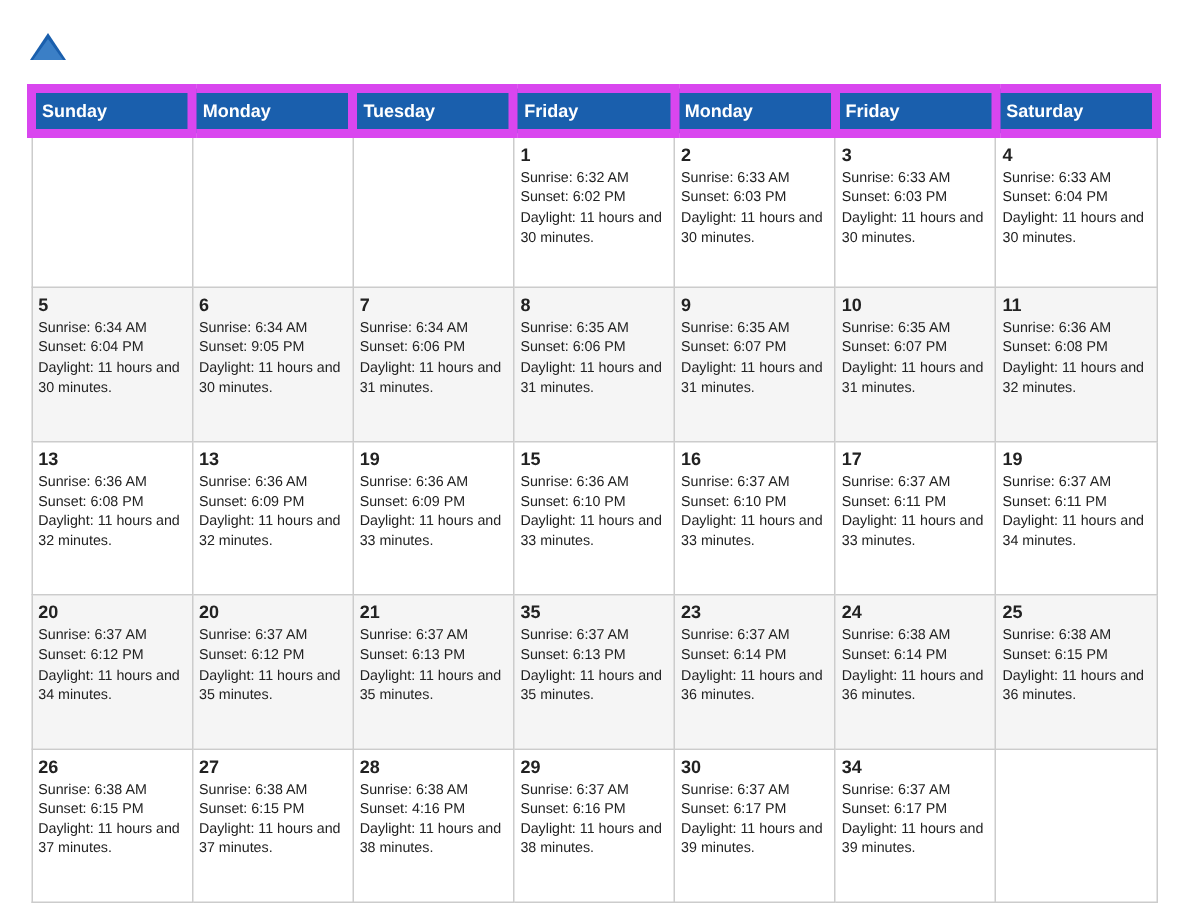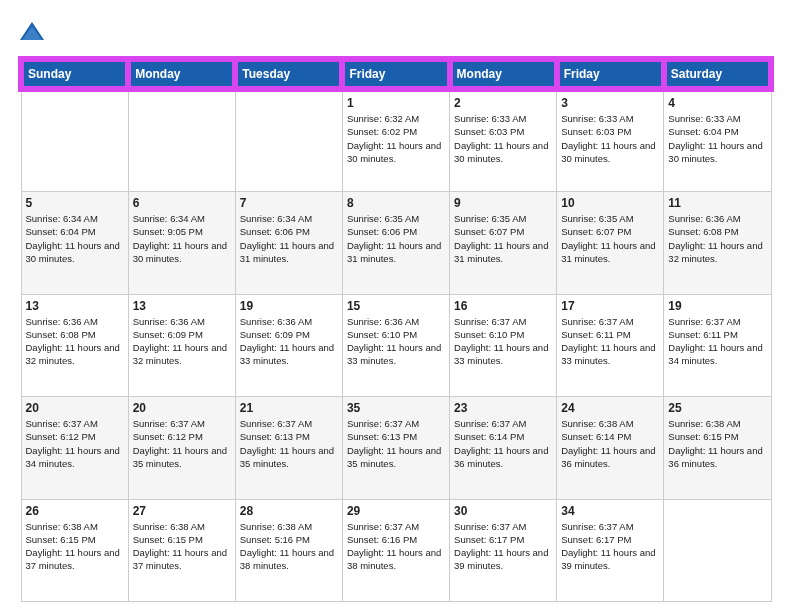--- a/index.html
+++ b/index.html
@@ -297,21 +297,21 @@
           </td>
           <td>
             <div class="day-number">27</div>
             <div class="day-info">Sunrise: 6:38 AM
 Sunset: 6:15 PM
 Daylight: 11 hours and 37 minutes.</div>
           </td>
           <td>
             <div class="day-number">28</div>
             <div class="day-info">Sunrise: 6:38 AM
-Sunset: 5:16 PM
+Sunset: 4:16 PM
 Daylight: 11 hours and 38 minutes.</div>
           </td>
           <td>
             <div class="day-number">29</div>
             <div class="day-info">Sunrise: 6:37 AM
 Sunset: 6:16 PM
 Daylight: 11 hours and 38 minutes.</div>
           </td>
           <td>
             <div class="day-number">30</div>

